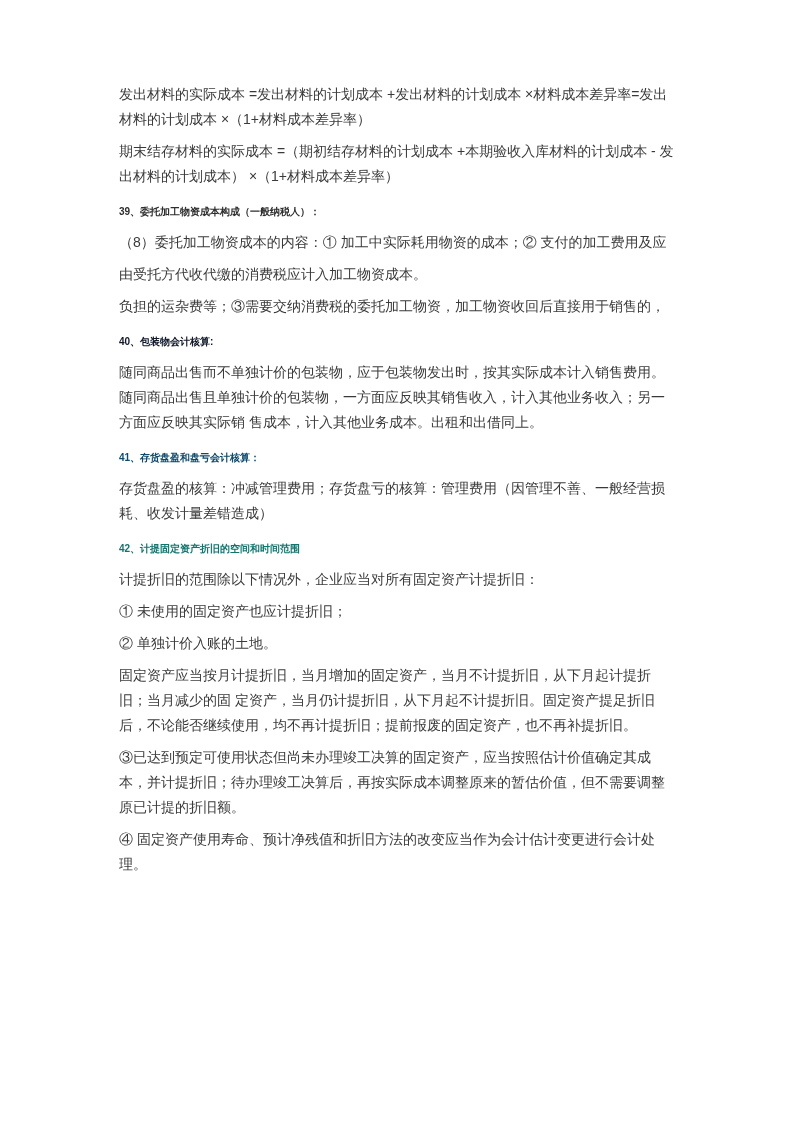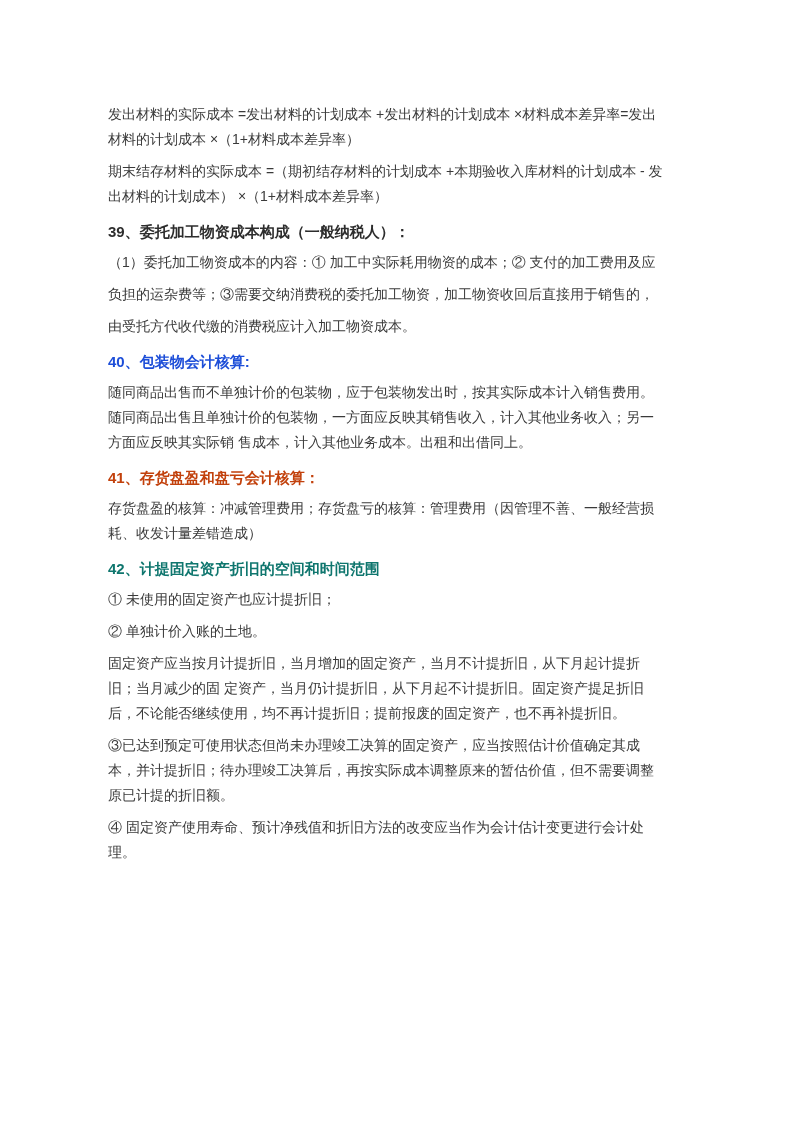--- a/index.html
+++ b/index.html
@@ -9,54 +9,54 @@
   }
   body {
     width: 793px;
     height: 1122px;
     position: relative;
     font-family: "Liberation Sans", sans-serif;
     overflow: hidden;
   }
   .doc-content {
     position: absolute;
-    left: 108px;
+    left: 119px;
     top: 82px;
     width: 558px;
     color: #3a3a3a;
     font-size: 14px;
     line-height: 25px;
     text-align: left;
-    margin-top: 20px;
   }
   .doc-content p.para {
     margin: 0 0 7px 0;
     word-break: break-all;
   }
   .doc-content h3.heading {
-    font-size: 15px;
+    font-size: 10px;
     font-weight: bold;
     color: #2d2d2d;
     line-height: 27px;
     margin: 9px 0 5px 0;
   }
 </style>
 </head>
 <body>
 
 <div class="doc-content" style="color: rgb(58, 58, 58);">
     <p class="para">发出材料的实际成本 =发出材料的计划成本 +发出材料的计划成本 ×材料成本差异率=发出材料的计划成本 ×（1+材料成本差异率）</p>
     <p class="para">期末结存材料的实际成本 =（期初结存材料的计划成本 +本期验收入库材料的计划成本 - 发出材料的计划成本） ×（1+材料成本差异率）</p>
     <h3 class="heading" style="color: rgb(45, 45, 45);">39、委托加工物资成本构成（一般纳税人）：</h3>
-    <p class="para">（1）委托加工物资成本的内容：① 加工中实际耗用物资的成本；② 支付的加工费用及应</p>
+    <p class="para">（8）委托加工物资成本的内容：① 加工中实际耗用物资的成本；② 支付的加工费用及应</p>
+    <p class="para">由受托方代收代缴的消费税应计入加工物资成本。</p>
     <p class="para">负担的运杂费等；③需要交纳消费税的委托加工物资，加工物资收回后直接用于销售的，</p>
-    <p class="para">由受托方代收代缴的消费税应计入加工物资成本。</p>
-    <h3 class="heading" style="color: #1d4ed8;">40、包装物会计核算:</h3>
+    <h3 class="heading" style="color: #0f172a;">40、包装物会计核算:</h3>
     <p class="para">随同商品出售而不单独计价的包装物，应于包装物发出时，按其实际成本计入销售费用。随同商品出售且单独计价的包装物，一方面应反映其销售收入，计入其他业务收入；另一方面应反映其实际销 售成本，计入其他业务成本。出租和出借同上。</p>
-    <h3 class="heading" style="color: #c2410c;">41、存货盘盈和盘亏会计核算：</h3>
+    <h3 class="heading" style="color: #0c4a6e;">41、存货盘盈和盘亏会计核算：</h3>
     <p class="para">存货盘盈的核算：冲减管理费用；存货盘亏的核算：管理费用（因管理不善、一般经营损耗、收发计量差错造成）</p>
     <h3 class="heading" style="color: #0f766e;">42、计提固定资产折旧的空间和时间范围</h3>
+    <p class="para">计提折旧的范围除以下情况外，企业应当对所有固定资产计提折旧：</p>
     <p class="para">① 未使用的固定资产也应计提折旧；</p>
     <p class="para">② 单独计价入账的土地。</p>
     <p class="para">固定资产应当按月计提折旧，当月增加的固定资产，当月不计提折旧，从下月起计提折旧；当月减少的固 定资产，当月仍计提折旧，从下月起不计提折旧。固定资产提足折旧后，不论能否继续使用，均不再计提折旧；提前报废的固定资产，也不再补提折旧。</p>
     <p class="para">③已达到预定可使用状态但尚未办理竣工决算的固定资产，应当按照估计价值确定其成本，并计提折旧；待办理竣工决算后，再按实际成本调整原来的暂估价值，但不需要调整原已计提的折旧额。</p>
     <p class="para">④ 固定资产使用寿命、预计净残值和折旧方法的改变应当作为会计估计变更进行会计处理。</p>
   </div>
 
 </body></html>

